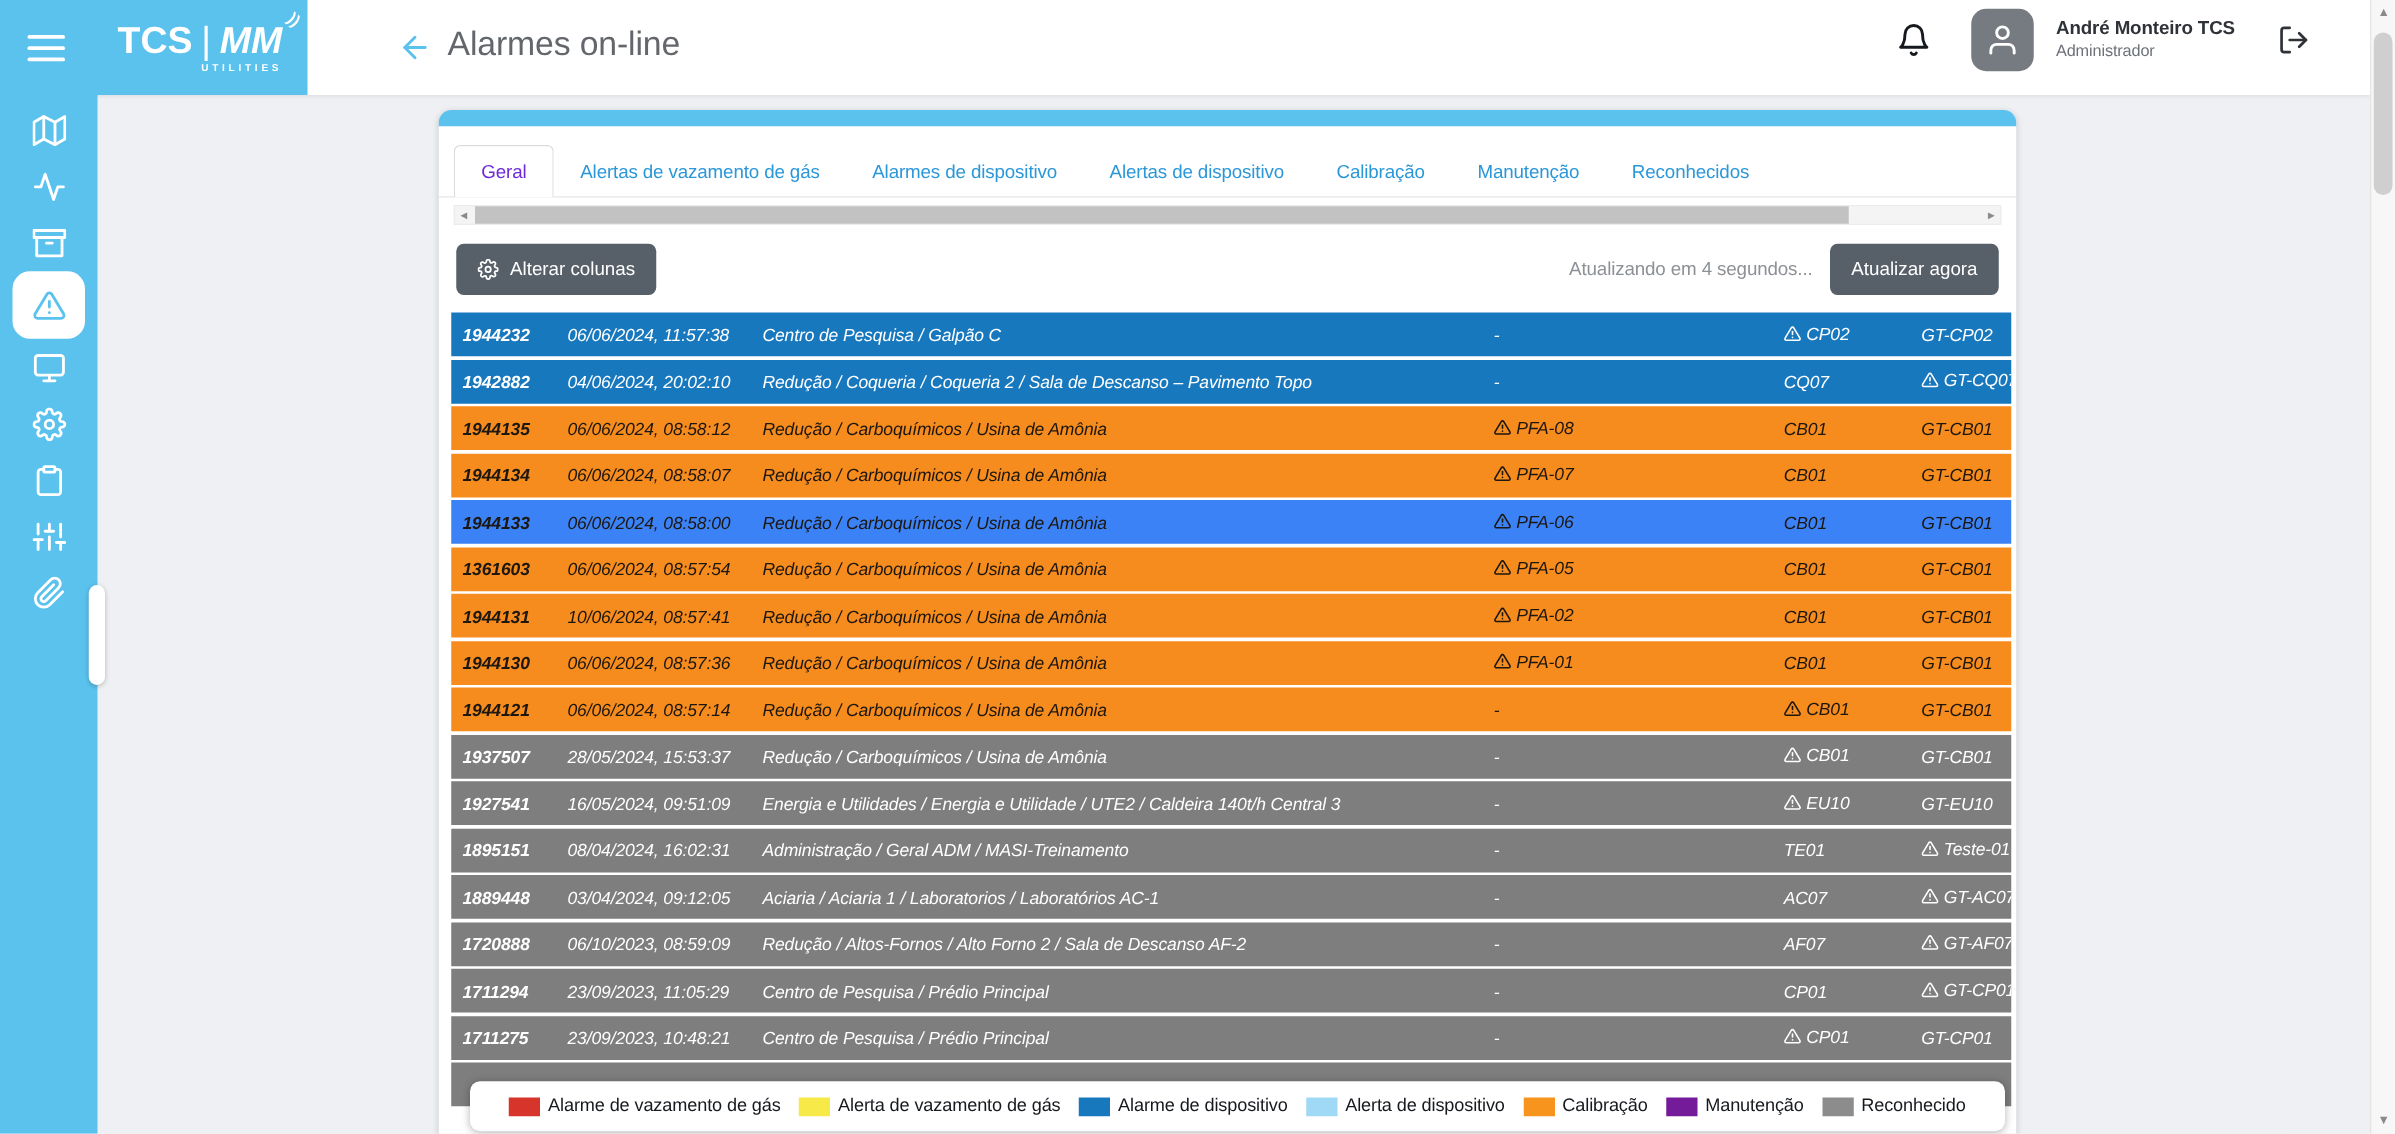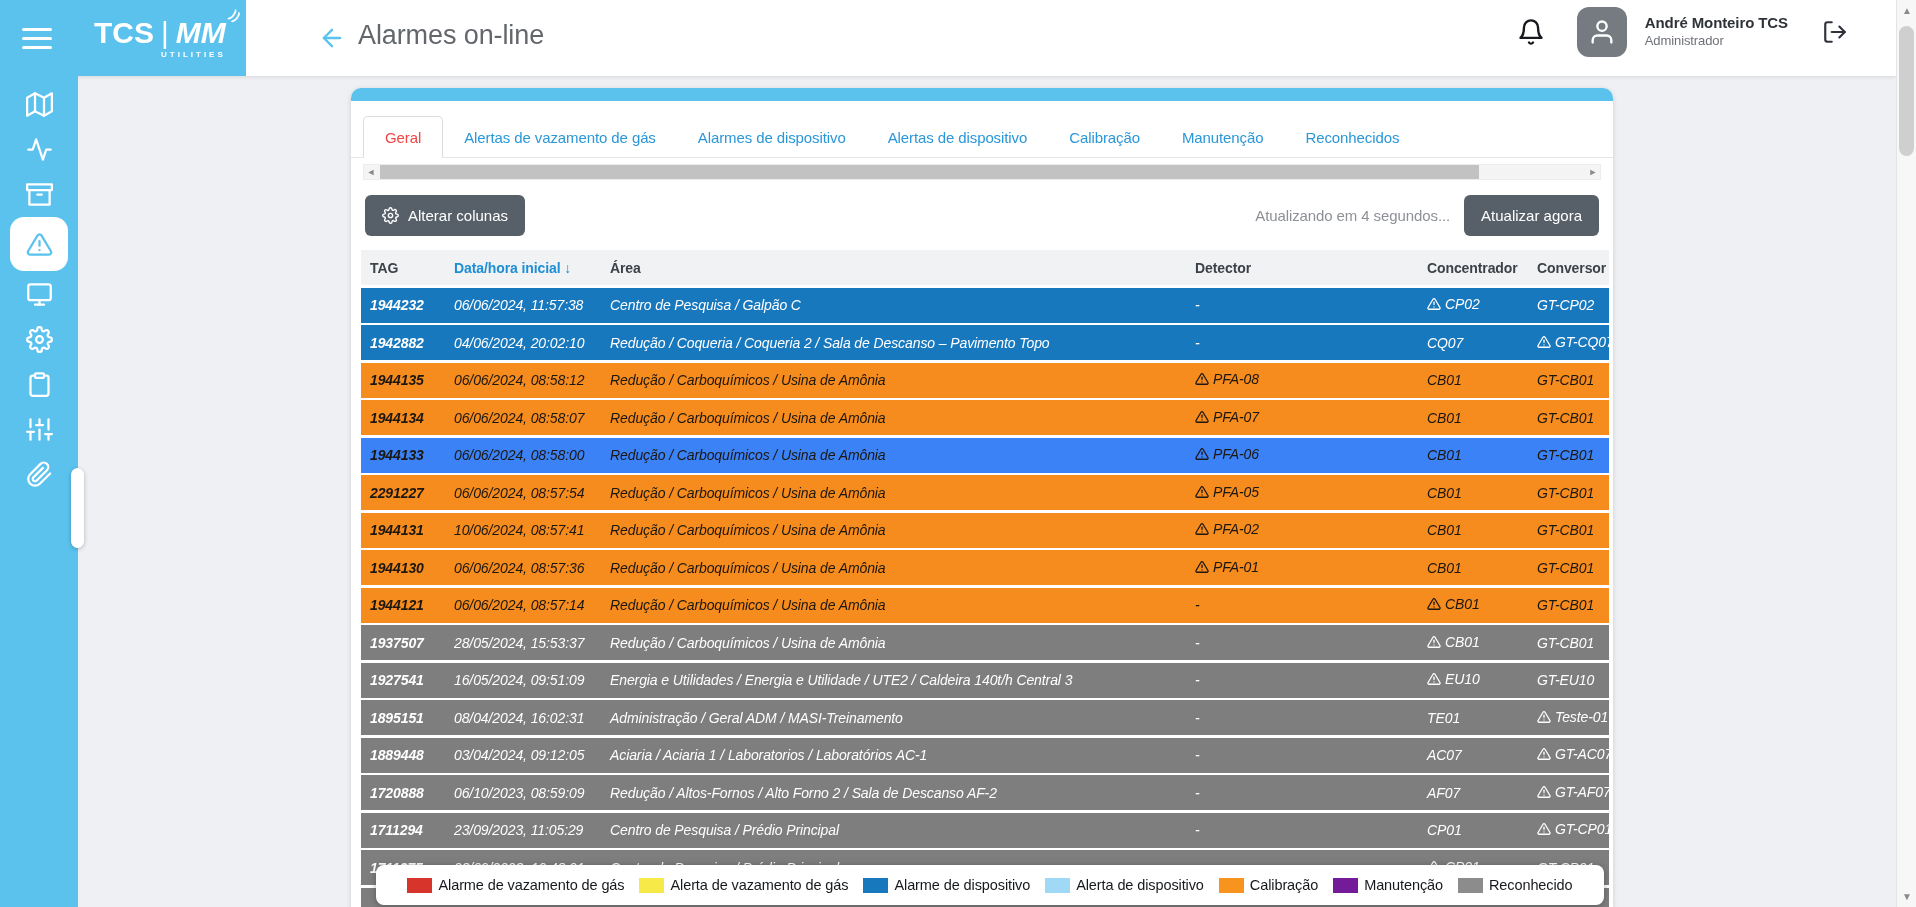--- a/index.html
+++ b/index.html
@@ -36,21 +36,21 @@
   .side-item.active { background:#fff; color:#5bc2ee; width:58px; height:54px; border-radius:14px; margin:-8px 0; }
   .side-handle { position:absolute; left:71px; top:468px; width:13px; height:80px; background:#fff; border-radius:7px; box-shadow:0 1px 4px rgba(0,0,0,.25); z-index:40; cursor:ns-resize; }
 
   
   .main { position:absolute; left:78px; top:76px; width:1818px; height:831px; background:#eff0f3; overflow:hidden; }
   .card { position:absolute; left:273px; top:12px; width:1262px; height:900px; background:#fff; border-radius:10px; box-shadow:0 1px 5px rgba(0,0,0,.15); }
   .card-accent { height:13px; background:#5bc2ee; border-radius:10px 10px 0 0; }
 
   .tabs { display:flex; align-items:flex-end; padding:15px 14px 0 12px; border-bottom:1px solid #e6e6e6; }
   .tab { font-size:15px; color:#2a97d8; padding:12px 21px 11px; cursor:pointer; white-space:nowrap; }
-  .tab.active { color:#ef4444; background:#fff; border:1px solid #dcdcdc; border-bottom:1px solid #fff; border-radius:5px 5px 0 0; margin-bottom:-1px;text-align:center; }
+  .tab.active { color:#6d28d9; background:#fff; border:1px solid #dcdcdc; border-bottom:1px solid #fff; border-radius:5px 5px 0 0; margin-bottom:-1px;text-align:center; }
 
   .hscroll { margin:6px 12px 0; height:16px; display:flex; align-items:center; background:#f4f4f4; border:1px solid #ececec; position:relative; }
   .hs-arrow { width:14px; font-size:9px; color:#8a8a8a; text-align:center; line-height:16px; cursor:pointer; }
   .hs-track { flex:1; height:14px; position:relative; }
   .hs-thumb { position:absolute; left:2px; top:0; height:14px; width:91%; background:#c2c2c2; cursor:grab; }
 
   .toolbar { display:flex; align-items:center; margin:15px 14px 0; height:41px; }
   .btn { background:#576069; color:#fff; border:none; border-radius:6px; height:41px; padding:16px 17px; font-size:15px; font-family:inherit; display:inline-flex; align-items:center; gap:9px; cursor:pointer; }
   .btn svg { width:17px; height:17px; }
   .toolbar-spacer { flex:1; }
@@ -144,28 +144,20 @@
           </svg>
         <span>Alterar colunas</span>
       </button>
       <div class="toolbar-spacer"></div>
       <span class="refresh-status">Atualizando em 4 segundos...</span>
       <button class="btn">
         <span>Atualizar agora</span>
       </button>
     </div>
     <div class="table">
-      <div class="thead grid-cols" id="thead">
-          <div class="cell">TAG</div>
-          <div class="cell sorted">Data/hora inicial ↓</div>
-          <div class="cell">Área</div>
-          <div class="cell">Detector</div>
-          <div class="cell">Concentrador</div>
-          <div class="cell">Conversor</div>
-        </div>
       <div id="tbody">
           <div class="trow grid-cols device-alarm" style="background: rgb(24, 120, 190);">
             <div class="cell tag">1944232</div>
             <div class="cell ">06/06/2024, 11:57:38</div>
             <div class="cell ">Centro de Pesquisa / Galpão C</div>
             <div class="cell ">-</div>
             <div class="cell "><span class="warn-ic"><svg viewBox="0 0 24 24" fill="none" stroke="currentColor" stroke-width="2.2" stroke-linecap="round" stroke-linejoin="round">
                   <path d="M10.29 3.86L1.82 18a2 2 0 0 0 1.71 3h16.94a2 2 0 0 0 1.71-3L13.71 3.86a2 2 0 0 0-3.42 0z"></path>
                   <line x1="12" y1="9" x2="12" y2="13"></line>
                   <line x1="12" y1="17" x2="12.01" y2="17"></line>
@@ -214,21 +206,21 @@
             <div class="cell ">Redução / Carboquímicos / Usina de Amônia</div>
             <div class="cell "><span class="warn-ic"><svg viewBox="0 0 24 24" fill="none" stroke="currentColor" stroke-width="2.2" stroke-linecap="round" stroke-linejoin="round">
                   <path d="M10.29 3.86L1.82 18a2 2 0 0 0 1.71 3h16.94a2 2 0 0 0 1.71-3L13.71 3.86a2 2 0 0 0-3.42 0z"></path>
                   <line x1="12" y1="9" x2="12" y2="13"></line>
                   <line x1="12" y1="17" x2="12.01" y2="17"></line>
                 </svg></span>PFA-06</div>
             <div class="cell ">CB01</div>
             <div class="cell ">GT-CB01</div>
           </div>
           <div class="trow grid-cols calibration" style="background: rgb(246, 139, 30);">
-            <div class="cell tag">2291227</div>
+            <div class="cell tag">1361603</div>
             <div class="cell ">06/06/2024, 08:57:54</div>
             <div class="cell ">Redução / Carboquímicos / Usina de Amônia</div>
             <div class="cell "><span class="warn-ic"><svg viewBox="0 0 24 24" fill="none" stroke="currentColor" stroke-width="2.2" stroke-linecap="round" stroke-linejoin="round">
                   <path d="M10.29 3.86L1.82 18a2 2 0 0 0 1.71 3h16.94a2 2 0 0 0 1.71-3L13.71 3.86a2 2 0 0 0-3.42 0z"></path>
                   <line x1="12" y1="9" x2="12" y2="13"></line>
                   <line x1="12" y1="17" x2="12.01" y2="17"></line>
                 </svg></span>PFA-05</div>
             <div class="cell ">CB01</div>
             <div class="cell ">GT-CB01</div>
           </div>

